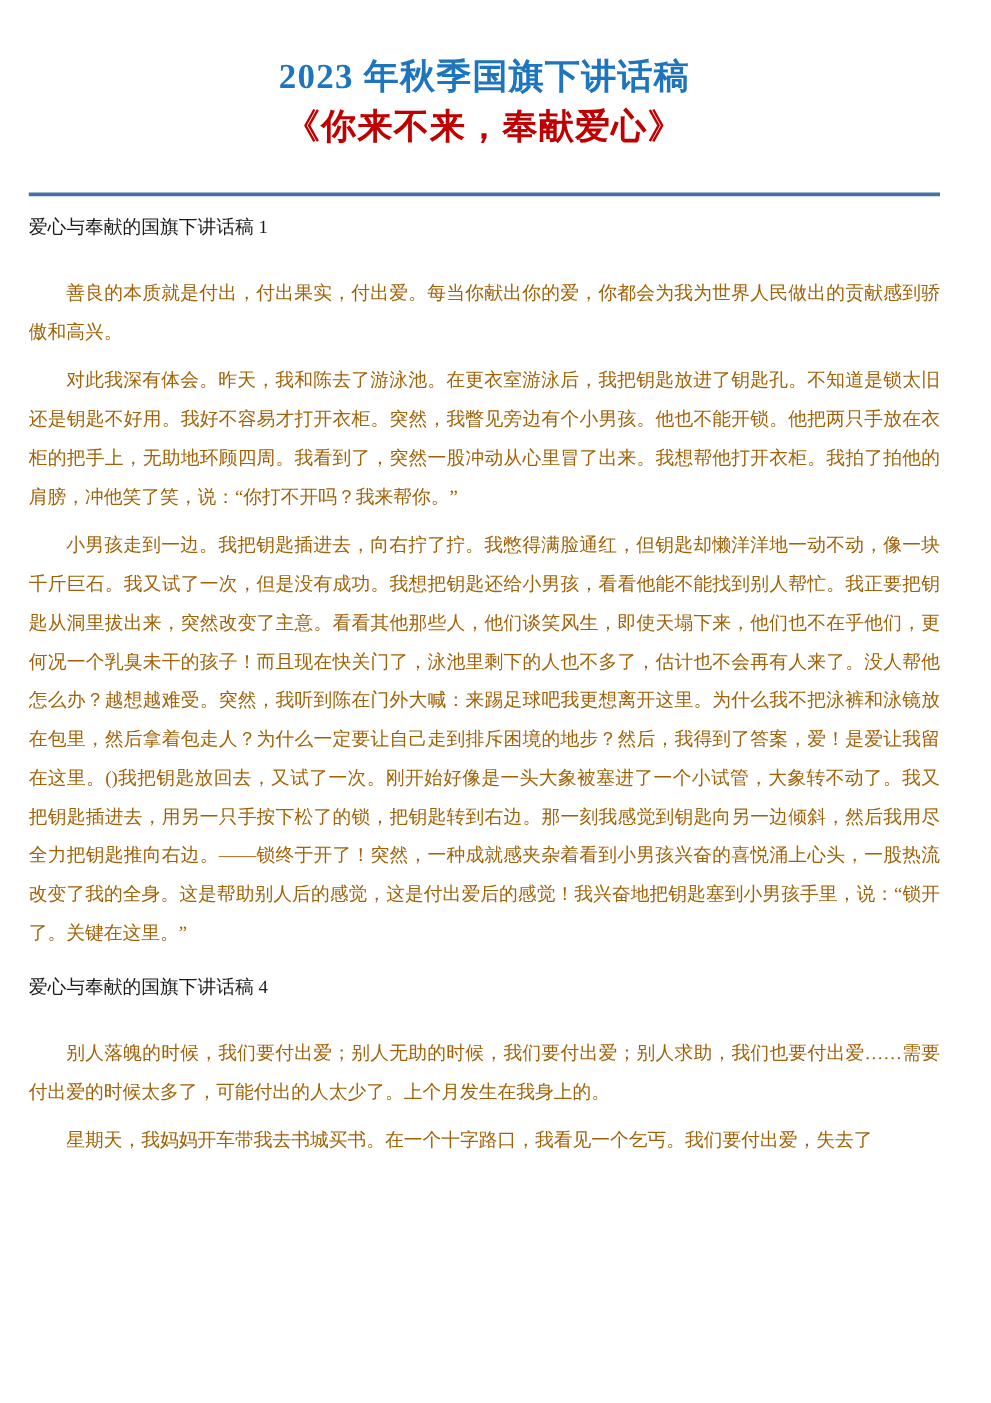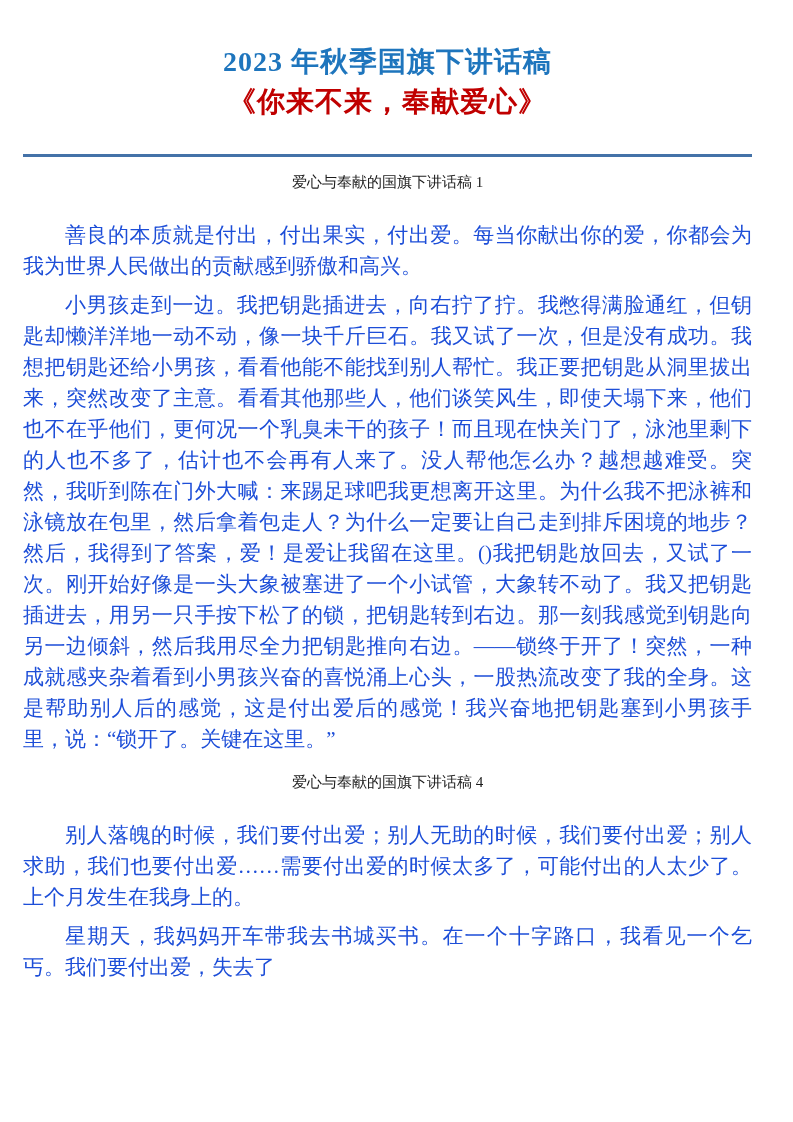--- a/index.html
+++ b/index.html
@@ -35,38 +35,37 @@
   .doc-title .line2 {
     display: block;
     color: #c00000;
   }
   .divider {
     border: none;
     border-top: 3px solid #4472a8;
     margin: 32px 0 0 0;
   }
   .section-heading {
-    text-align: center;
     font-size: 15px;
     font-weight: normal;
     line-height: 20px;
     margin: 15px 0 0 0;
     color: #1a1a1a;
   }
   .section-heading.second {
     margin-top: 17px;
   }
   .body-text p {
-    font-size: 21px;
+    font-size: 15px;
     line-height: 31px;
     margin: 8px 0 0 0;
     text-indent: 2em;
     text-align: justify;
     text-align-last: left;
-    color: #1d4ed8;
+    color: #a16207;
   }
   .body-text p.first {
     margin-top: 28px;
   }
 </style>
 </head>
 <body>
 
 <div class="page">
   <div class="content">
@@ -75,20 +74,21 @@
       <span class="line1" style="color: rgb(30, 117, 189);">2023 年秋季国旗下讲话稿</span>
       <span class="line2" style="color: rgb(192, 0, 0);">《你来不来，奉献爱心》</span>
     </h1>
 
     <hr class="divider" style="border-top-color: rgb(68, 114, 168);">
 
     <h2 class="section-heading">爱心与奉献的国旗下讲话稿 1</h2>
 
     <div class="body-text">
       <p class="first">善良的本质就是付出，付出果实，付出爱。每当你献出你的爱，你都会为我为世界人民做出的贡献感到骄傲和高兴。</p>
+      <p>对此我深有体会。昨天，我和陈去了游泳池。在更衣室游泳后，我把钥匙放进了钥匙孔。不知道是锁太旧还是钥匙不好用。我好不容易才打开衣柜。突然，我瞥见旁边有个小男孩。他也不能开锁。他把两只手放在衣柜的把手上，无助地环顾四周。我看到了，突然一股冲动从心里冒了出来。我想帮他打开衣柜。我拍了拍他的肩膀，冲他笑了笑，说：“你打不开吗？我来帮你。”</p>
       <p>小男孩走到一边。我把钥匙插进去，向右拧了拧。我憋得满脸通红，但钥匙却懒洋洋地一动不动，像一块千斤巨石。我又试了一次，但是没有成功。我想把钥匙还给小男孩，看看他能不能找到别人帮忙。我正要把钥匙从洞里拔出来，突然改变了主意。看看其他那些人，他们谈笑风生，即使天塌下来，他们也不在乎他们，更何况一个乳臭未干的孩子！而且现在快关门了，泳池里剩下的人也不多了，估计也不会再有人来了。没人帮他怎么办？越想越难受。突然，我听到陈在门外大喊：来踢足球吧我更想离开这里。为什么我不把泳裤和泳镜放在包里，然后拿着包走人？为什么一定要让自己走到排斥困境的地步？然后，我得到了答案，爱！是爱让我留在这里。()我把钥匙放回去，又试了一次。刚开始好像是一头大象被塞进了一个小试管，大象转不动了。我又把钥匙插进去，用另一只手按下松了的锁，把钥匙转到右边。那一刻我感觉到钥匙向另一边倾斜，然后我用尽全力把钥匙推向右边。——锁终于开了！突然，一种成就感夹杂着看到小男孩兴奋的喜悦涌上心头，一股热流改变了我的全身。这是帮助别人后的感觉，这是付出爱后的感觉！我兴奋地把钥匙塞到小男孩手里，说：“锁开了。关键在这里。”</p>
     </div>
 
     <h2 class="section-heading second">爱心与奉献的国旗下讲话稿 4</h2>
 
     <div class="body-text">
       <p class="first">别人落魄的时候，我们要付出爱；别人无助的时候，我们要付出爱；别人求助，我们也要付出爱……需要付出爱的时候太多了，可能付出的人太少了。上个月发生在我身上的。</p>
       <p>星期天，我妈妈开车带我去书城买书。在一个十字路口，我看见一个乞丐。我们要付出爱，失去了</p>
     </div>
 

